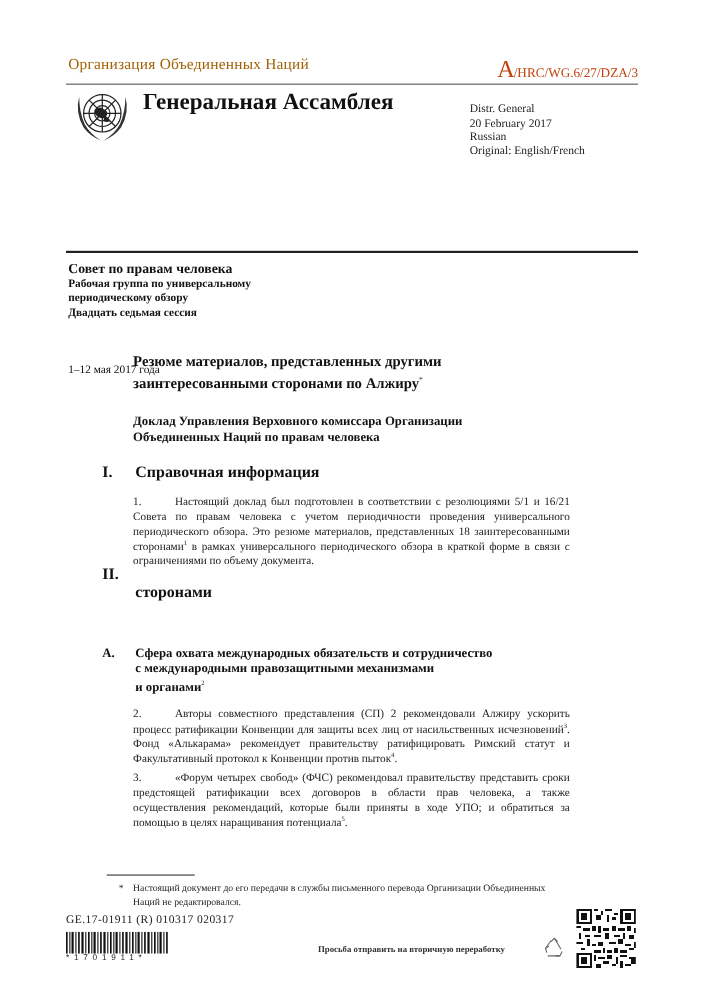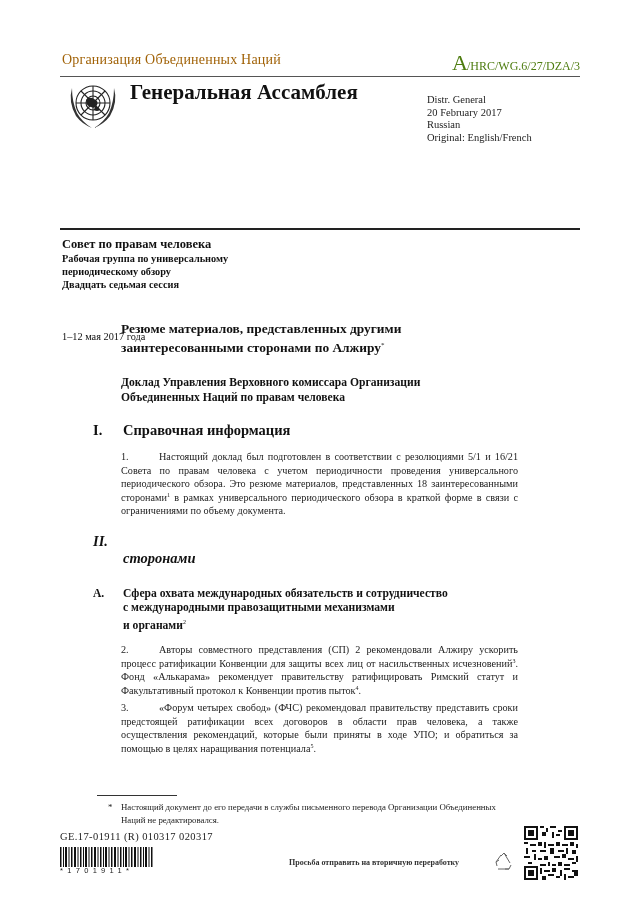--- a/index.html
+++ b/index.html
@@ -1,20 +1,20 @@
 <!DOCTYPE html>
 <html><head>
   <meta charset="utf-8">
   <style>
     html, body { margin: 0; padding: 0; background: #ffffff; }
     body { width: 640px; height: 905px; position: relative; overflow: hidden;
            font-family: "Liberation Serif", "DejaVu Serif", serif; color: #111; }
     .abs { position: absolute; }
     .org-name { left: 62px; top: 52px; font-size: 14px; letter-spacing: 0.2px; color: #a16207; }
-    .symbol { right: 60px; top: 50px; font-size: 12px; color: #4d7c0f; white-space: nowrap; }
+    .symbol { right: 60px; top: 50px; font-size: 12px; color: #c2410c; white-space: nowrap; }
     .symbol .big { font-size: 22px; letter-spacing: -1px; }
     .rule-thin { left: 60px; top: 76px; width: 520px; height: 1px; background: #555; }
     .emblem { left: 64px; top: 78px; width: 58px; height: 56px; }
     .assembly { left: 130px; top: 80px; font-size: 21px; font-weight: bold; color: #111; }
     .distr { left: 427px; top: 94px; font-size: 10.5px; line-height: 12.5px; color: #222; }
     .rule-thick { left: 60px; top: 228px; width: 520px; height: 2px; background: #222; }
     .council { left: 62px; top: 237px; font-size: 12.5px; font-weight: bold; line-height: 14px; }
     .wg { left: 62px; top: 252px; font-size: 10.3px; font-weight: bold; line-height: 13.2px; }
     .wg div.plain { font-weight: normal; margin-top: 38px; }
     .title { left: 121px; top: 321px; font-size: 13.4px; font-weight: bold; line-height: 16px; width: 380px; }
@@ -94,21 +94,21 @@
 
 <div class="abs h1" style="left:93px; top:422px; width:440px; height:18px;">
   <span class="num">I.</span>
   <span class="txt">Справочная информация</span>
 </div>
 
 <div class="abs para" style="top:450px;">
   <span class="pnum">1.</span><span>Настоящий доклад был подготовлен в соответствии с резолюциями 5/1 и 16/21 Совета по правам человека с учетом периодичности проведения универсального периодического обзора. Это резюме материалов, представленных 18 заинтересованными сторонами</span><sup>1</sup><span> в рамках универсального периодического обзора в краткой форме в связи с ограничениями по объему документа.</span>
 </div>
 
-<div class="abs h1" style="left:93px; top:533px; width:440px; height:36px;font-style:italic;">
+<div class="abs h1" style="left:93px; top:514px; width:440px; height:36px;">
   <span class="num">II.</span>
   <span class="txt"><br><span>сторонами</span></span>
 </div>
 
 <div class="abs h2" style="left:93px; top:587px; width:440px; height:44px;">
   <span class="num">A.</span>
   <span class="txt"><span>Сфера охвата международных обязательств и сотрудничество</span><br><span>с международными правозащитными механизмами</span><br><span>и органами</span><sup>2</sup></span>
 </div>
 
 <div class="abs para" style="top:643px;">

